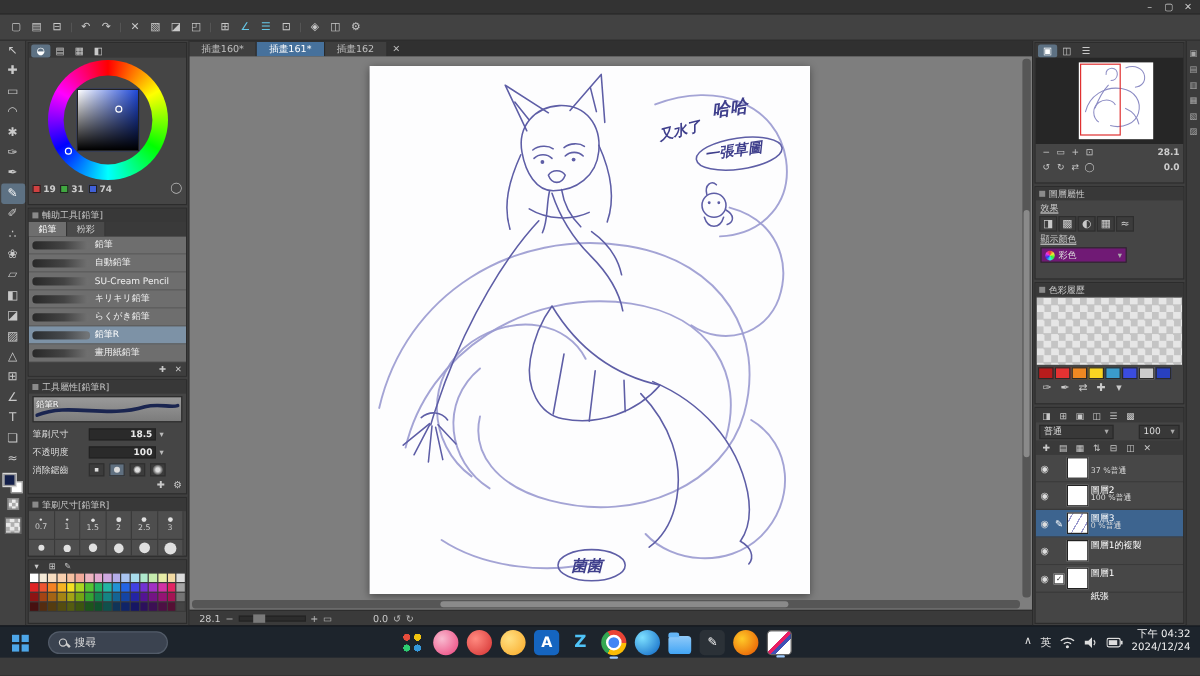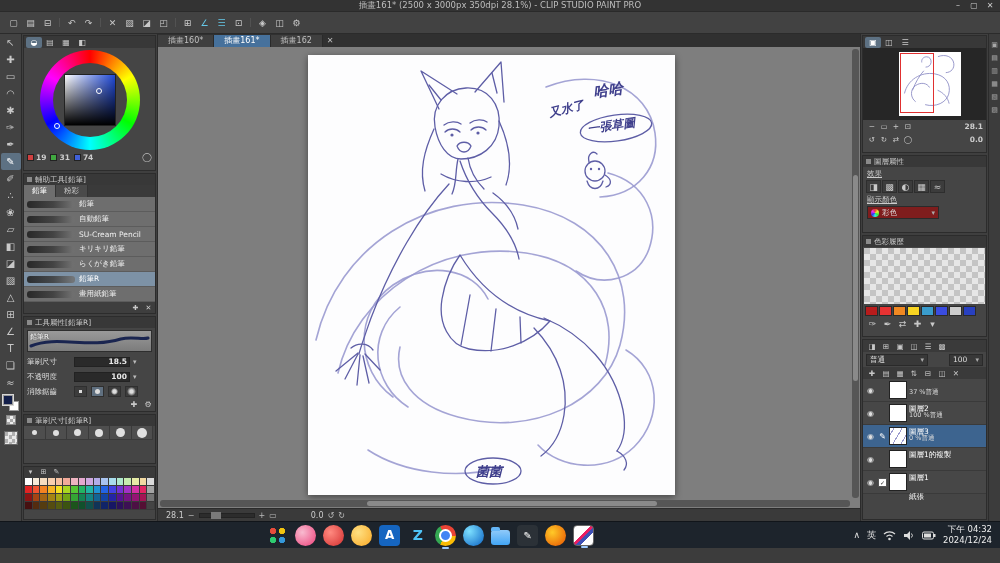--- a/index.html
+++ b/index.html
@@ -144,21 +144,21 @@
   .navthumb path{fill:none;stroke:#8c8cc4;stroke-width:6;}
   .navbox{position:absolute;left:37px;top:5px;width:34px;height:60px;border:1px solid #e03030;}
   .navrow{height:13px;display:flex;align-items:center;gap:2px;padding:0 3px;font-size:7.5px;color:#cccccc;}
   .navrow .gi{width:12px;height:11px;font-size:7.5px;}
   .navval{margin-left:auto;font-weight:bold;}
 
   .lprop{height:78px;}
   .lp-label{font-size:7.5px;color:#cccccc;margin:2px 0 1px 4px;text-decoration:underline;}
   .lp-icons{display:flex;padding-left:3px;}
   .lp-icons .gi{width:15px;height:13px;background:#3c3c3c;border:1px solid #2e2e2e;margin-right:1px;}
-  .lp-dd{width:72px;height:13px;background:#7f1d1d;border:1px solid #2a2a2a;margin-left:4px;display:flex;align-items:center;gap:3px;padding:0 3px;font-size:7.5px;color:#dddddd;}
+  .lp-dd{width:72px;height:13px;background:#701a75;border:1px solid #2a2a2a;margin-left:4px;display:flex;align-items:center;gap:3px;padding:0 3px;font-size:7.5px;color:#dddddd;}
   .cdot{width:8px;height:8px;border-radius:50%;flex:none;background:conic-gradient(#e33,#ee3,#3e3,#3ee,#33e,#e3e,#e33);}
   .lp-dd .dd{margin-left:auto;font-size:7px;color:#aaa;}
 
   .chist{height:102px;display:flex;flex-direction:column;}
   .checker{height:56px;margin:1px;background:
     conic-gradient(#e6e6e6 25%,#c4c4c4 0 50%,#e6e6e6 0 75%,#c4c4c4 0);background-size:12px 12px;}
   .qcolors{display:flex;gap:1px;padding:1px 2px;}
   .qcolors .sw{width:13px;height:10px;border:1px solid #2a2a2a;}
   .qicons{display:flex;padding-left:2px;}
   .qicons .gi{width:15px;height:13px;}
@@ -215,21 +215,20 @@
   .tright{display:flex;align-items:center;gap:7px;}
   .tri{font-size:9px;color:#e0e0e0;display:flex;align-items:center;}
   .clock{display:flex;flex-direction:column;align-items:flex-end;font-size:8.5px;color:#eeeeee;line-height:1.25;}
 </style>
 </head>
 <body>
 
 <div class="app">
 
   <div class="titlebar">
-    <span class="ttext">插畫161* (2500 x 3000px 350dpi 28.1%) - CLIP STUDIO PAINT PRO</span>
     <span class="wbtns">
       <span class="wb">–</span>
       <span class="wb">▢</span>
       <span class="wb">✕</span>
     </span>
   </div>
 
 
   <div class="toolbar">
       <span class="gi">▢</span>
@@ -408,20 +407,46 @@
         <div class="tpfoot">
             <span class="gi">✚</span>
             <span class="gi">⚙</span>
           </div>
       </div>
 
       <div class="panel brushsize">
         <div class="phead">
             <span>筆刷尺寸[鉛筆R]</span>
           </div>
+        <div class="bsgrid">
+          <div class="bscell">
+              <i class="dot" style="width:2px;height:2px;"></i>
+              <span>0.7</span>
+            </div>
+          <div class="bscell">
+              <i class="dot" style="width:2.5px;height:2.5px;"></i>
+              <span>1</span>
+            </div>
+          <div class="bscell">
+              <i class="dot" style="width:3px;height:3px;"></i>
+              <span>1.5</span>
+            </div>
+          <div class="bscell">
+              <i class="dot" style="width:3.5px;height:3.5px;"></i>
+              <span>2</span>
+            </div>
+          <div class="bscell">
+              <i class="dot" style="width:4px;height:4px;"></i>
+              <span>2.5</span>
+            </div>
+          <div class="bscell">
+              <i class="dot" style="width:4.5px;height:4.5px;"></i>
+              <span>3</span>
+            </div>
+        </div>
         <div class="bsgrid bsrow2">
           <div class="bscell">
               <i class="dot" style="width:5px;height:5px;"></i>
             </div>
           <div class="bscell">
               <i class="dot" style="width:6px;height:6px;"></i>
             </div>
           <div class="bscell">
               <i class="dot" style="width:7px;height:7px;"></i>
             </div>
@@ -777,20 +802,29 @@
           <span class="gi">▥</span>
           <span class="gi">▦</span>
           <span class="gi">▧</span>
           <span class="gi">▨</span>
         </div>
     </div>
 
   </div>
 
   <div class="taskbar">
+    <div class="tleft">
+      <span class="startbtn">
+          <i class="winlogo"></i>
+        </span>
+      <span class="searchpill">
+        <i class="mag"></i>
+        <span>搜尋</span>
+      </span>
+    </div>
     <div class="tcenter">
       <span class="ti ti-dots"></span>
       <span class="ti ti-pink"></span>
       <span class="ti ti-red"></span>
       <span class="ti ti-yellow"></span>
       <span class="ti ti-a">A</span>
       <span class="ti ti-z">Z</span>
       <span class="ti ti-chrome run"></span>
       <span class="ti ti-edge"></span>
       <span class="ti ti-folder"></span>

